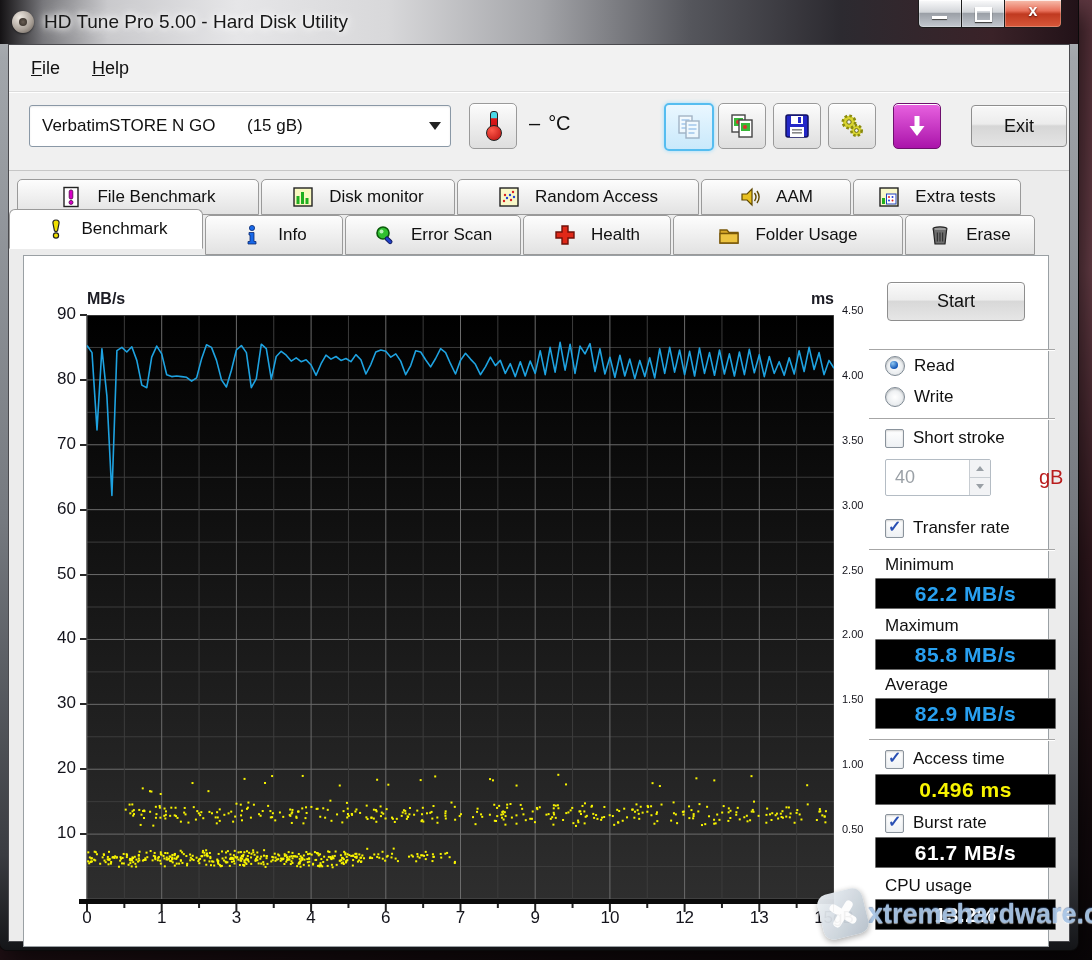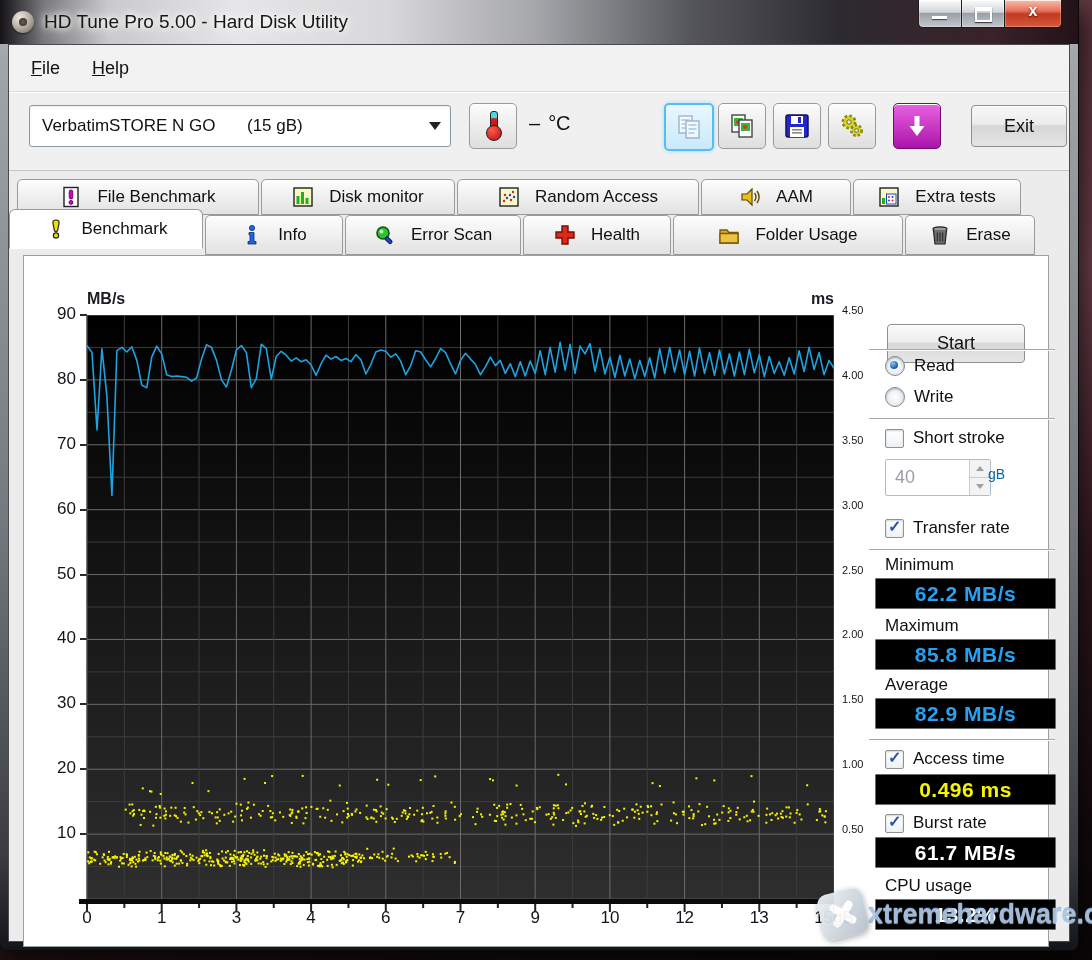--- a/index.html
+++ b/index.html
@@ -74,35 +74,35 @@
   .axis-unit{position:absolute;font-size:16px;font-weight:bold;color:#1c1c24;}
   .ylab{position:absolute;font-size:17px;color:#14141c;width:36px;text-align:right;}
   .ylab-r{position:absolute;font-size:11px;color:#14141c;text-align:left;}
   .xlab{position:absolute;font-size:17px;color:#14141c;width:52px;text-align:center;}
   .ytick{position:absolute;width:7px;height:2px;background:#2a2a2a;}
   .plot-svg{position:absolute;left:55px;top:59px;}
   
   .sep{position:absolute;left:845px;width:186px;height:0;border-top:1px solid #a6a6a6;border-bottom:1px solid #fff;}
   .start-btn{position:absolute;left:863px;top:26px;width:136px;height:37px;border:1px solid #8e8e8e;border-radius:4px;
     background:linear-gradient(180deg,#fafafa 0%,#ededed 45%,#d8d8d8 50%,#e6e6e6 100%);box-shadow:inset 0 1px 0 #fff;
-    font-size:18px;color:#111;display:flex;align-items:center;justify-content:center;margin-top:42px;}
+    font-size:18px;color:#111;display:flex;align-items:center;justify-content:center;}
   .ctl-row{position:absolute;left:861px;display:flex;align-items:center;gap:9px;font-size:17px;color:#101010;}
   .radio{width:18px;height:18px;border-radius:50%;border:1px solid #7f8a94;background:radial-gradient(#fff,#dde2e6);position:relative;box-shadow:inset 0 1px 2px rgba(0,0,0,.25);flex:0 0 auto;}
   .radio.on::after{content:"";position:absolute;left:4px;top:4px;width:8px;height:8px;border-radius:50%;
     background:radial-gradient(circle at 35% 30%,#8ec6f0,#1458b8 70%);}
   .checkbox{width:17px;height:17px;border:1px solid #8a939c;border-radius:2px;background:linear-gradient(180deg,#fff,#eef1f4);position:relative;box-shadow:inset 0 1px 2px rgba(0,0,0,.18);flex:0 0 auto;}
   .checkbox.on::after{content:"✓";position:absolute;left:2px;top:-3px;font-size:16px;font-weight:bold;color:#2a50b4;}
   .spin{position:absolute;left:861px;top:203px;width:104px;height:35px;border:1px solid #b4bcc4;background:#fff;border-radius:2px;display:flex;}
   .spin .spin-val{flex:1;display:flex;align-items:center;padding-left:9px;font-size:18px;color:#9aa0a6;}
   .spin .spin-btns{width:20px;border-left:1px solid #c8cdd2;display:flex;flex-direction:column;}
   .spin .sb{flex:1;background:#f2f3f5;display:flex;align-items:center;justify-content:center;}
   .spin .sb:first-child{border-bottom:1px solid #c8cdd2;}
   .tri-up{width:0;height:0;border-left:4px solid transparent;border-right:4px solid transparent;border-bottom:5px solid #9aa0a6;}
   .tri-dn{width:0;height:0;border-left:4px solid transparent;border-right:4px solid transparent;border-top:5px solid #9aa0a6;}
-  .unit-gb{position:absolute;left:964px;top:210px;font-size:14px;color:#0369a1;}
+  .unit-gb{position:absolute;left:1015px;top:210px;font-size:20px;color:#b91c1c;}
   .stat-label{position:absolute;left:861px;font-size:17px;color:#101010;}
   .lcd{position:absolute;left:851px;width:179px;height:29px;background:#000;border:1px solid #6a6a6a;border-radius:1px;
     display:flex;align-items:center;justify-content:center;font-size:21px;font-weight:bold;letter-spacing:.5px;}
   .lcd.blue{color:#28a0f0;}
   .lcd.yellow{color:#f8f400;}
   .lcd.white{color:#fff;}
   
   .watermark{position:absolute;left:820px;top:891px;display:flex;align-items:center;z-index:50;opacity:.95;pointer-events:none;}
   .wm-logo{width:46px;height:46px;border-radius:10px;background:linear-gradient(135deg,#eef2f6,#b4bfc9);transform:rotate(-14deg);
     box-shadow:0 2px 6px rgba(0,0,0,.35);position:relative;flex:0 0 auto;}

